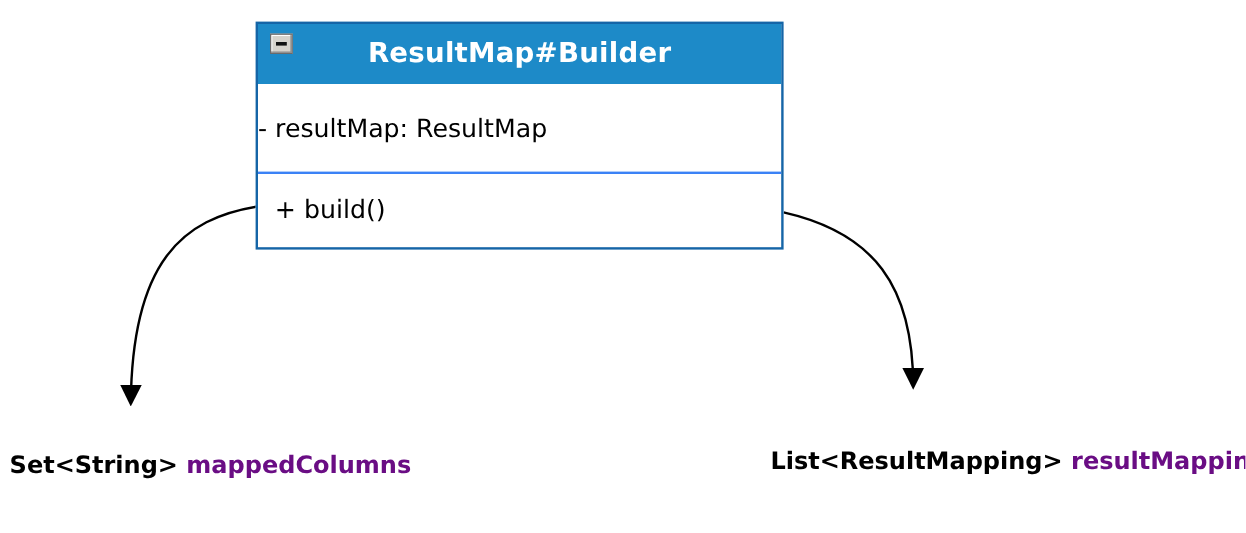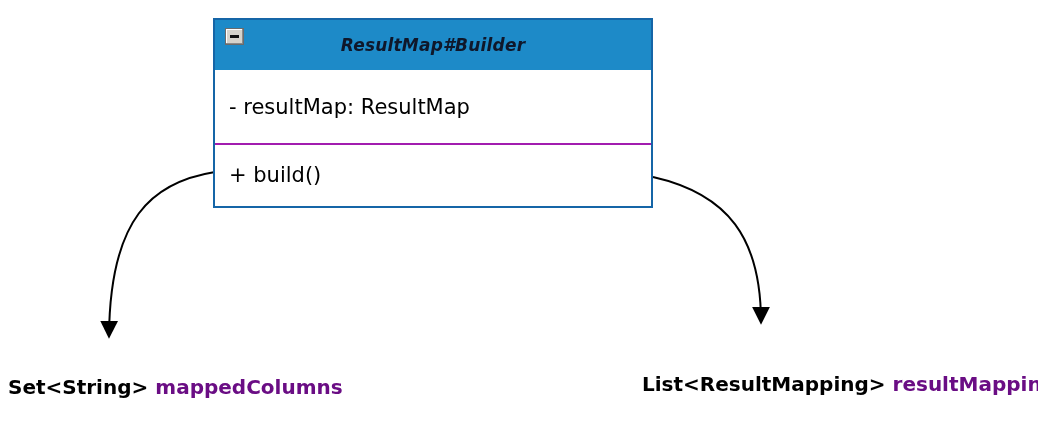--- a/index.html
+++ b/index.html
@@ -35,25 +35,24 @@
   }
   .class-header {
     position: relative;
     height: 50px;
     background: #1d8ac8;
     display: flex;
     align-items: center;
     justify-content: center;
   }
   .class-title {
-    color: #0f172a;
+    color: #ffffff;
     font-weight: bold;
-    font-size: 17px;
+    font-size: 23px;
     letter-spacing: 0.2px;
-    font-style: italic;
   }
   .min-btn {
     position: absolute;
     left: 10px;
     top: 8px;
     width: 17px;
     height: 15px;
     background: #d6d3cc;
     border: 1px solid #6b6b6b;
     box-shadow: inset -1px -1px 0 #8a8a8a, inset 1px 1px 0 #ffffff;
@@ -65,25 +64,25 @@
   .min-bar {
     width: 9px;
     height: 3px;
     background: #111111;
     display: block;
   }
   .attr-row {
     height: 75px;
     display: flex;
     align-items: center;
-    padding-left: 14px;
+    padding-left: 0;
     box-sizing: border-box;
     font-size: 21px;
     color: #000000;
-    border-bottom: 2px solid #a21caf;
+    border-bottom: 2px solid #3b82f6;
   }
   .method-row {
     height: 59px;
     display: flex;
     align-items: center;
     padding-left: 14px;
     box-sizing: border-box;
     font-size: 21px;
     color: #000000;
     text-align: center;

